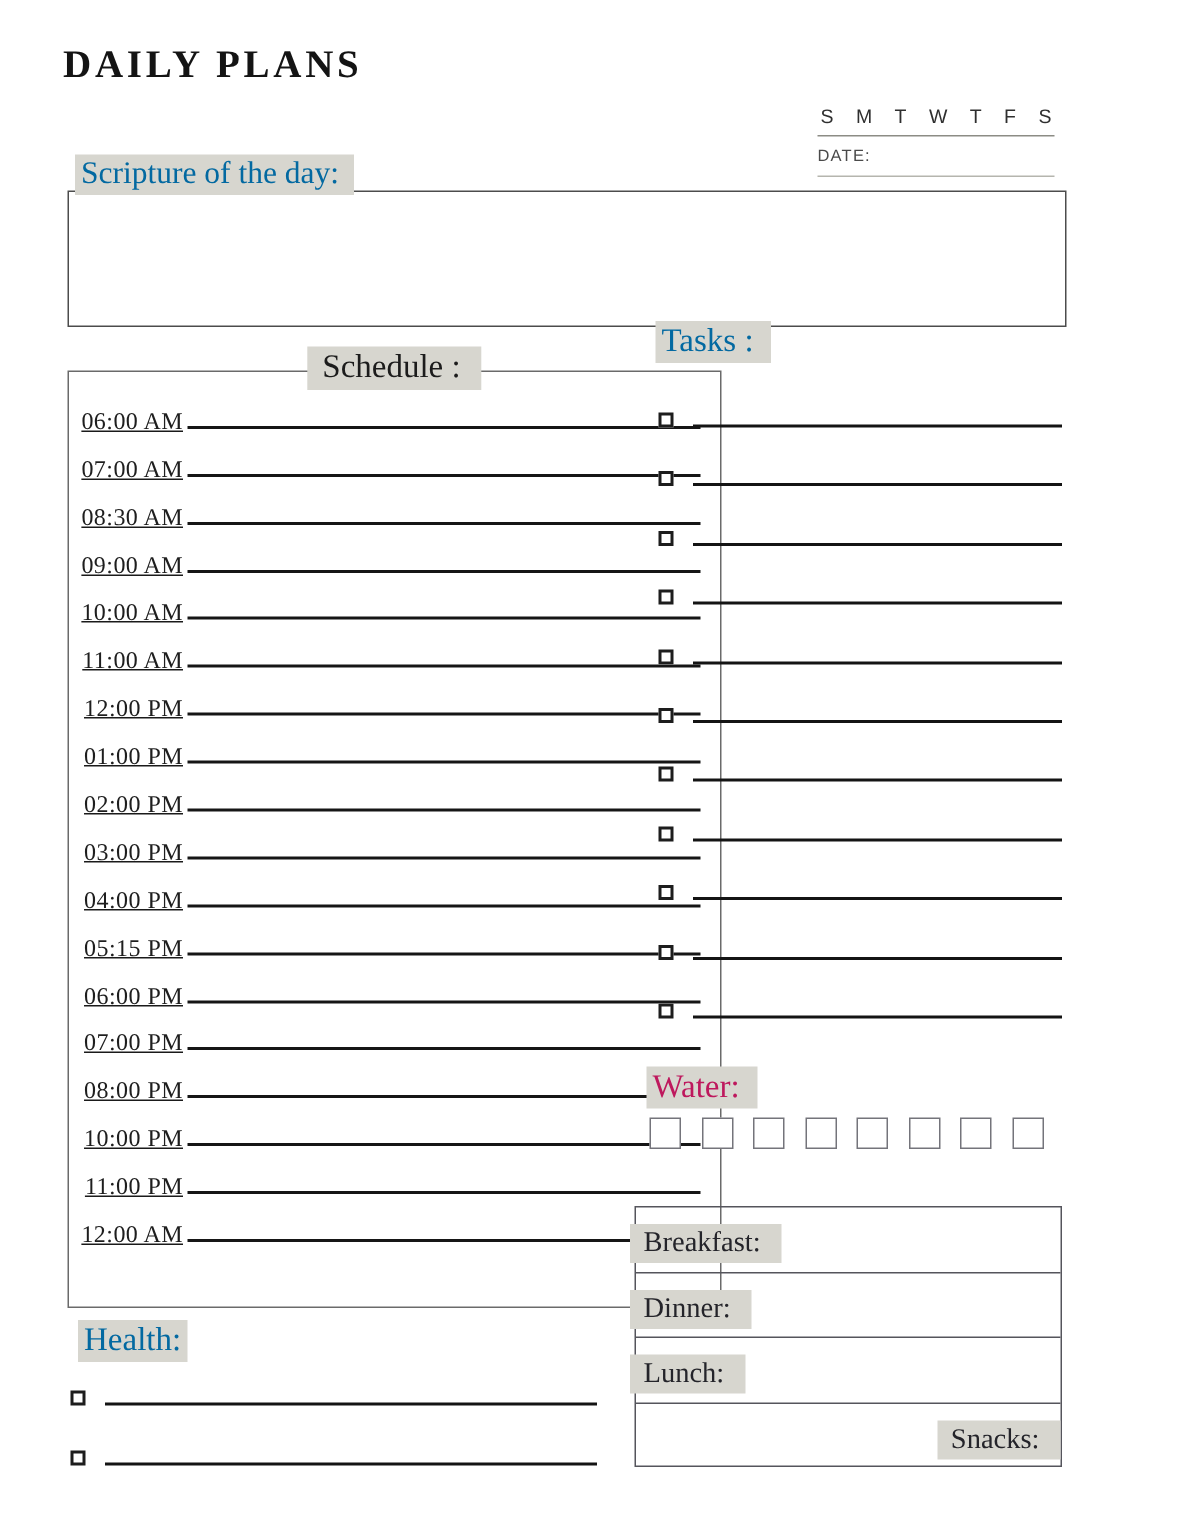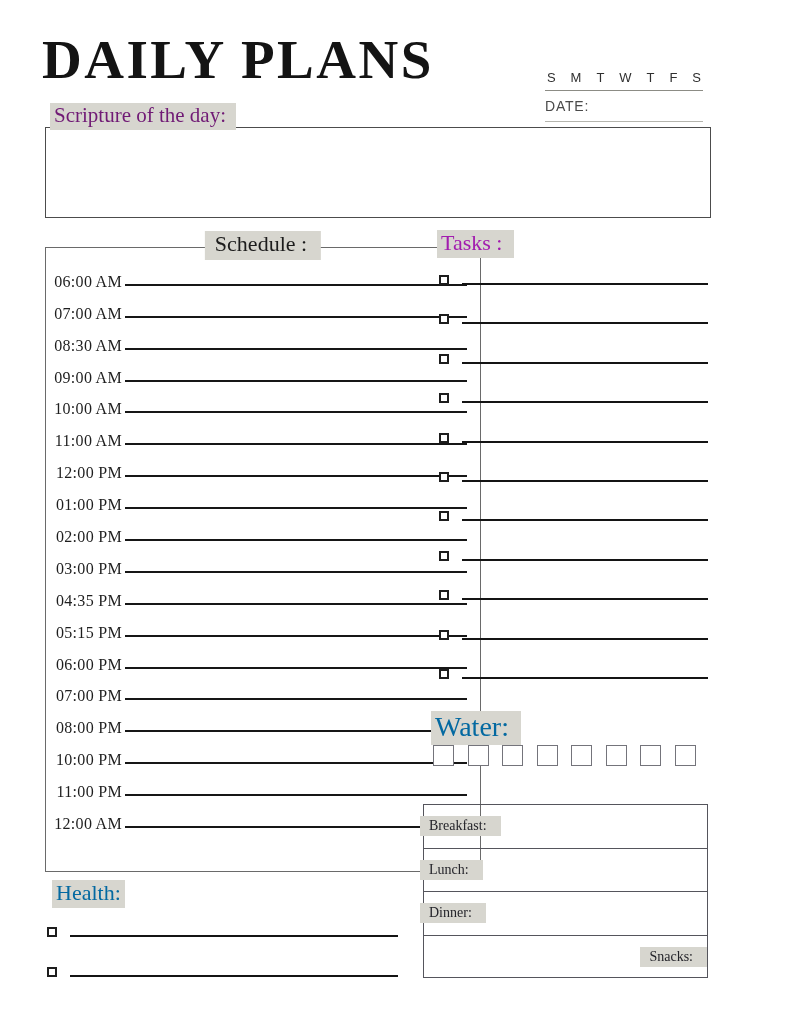--- a/index.html
+++ b/index.html
@@ -11,71 +11,71 @@
   html,body{background:#ffffff;}
   body{
     width:800px;height:1012px;position:relative;overflow:hidden;
     font-family:"Liberation Serif", serif;color:var(--ink);
   }
   .hl{background:var(--hl);}
 
   
   .title{
     position:absolute;left:42px;top:28px;
-    font-size:55px;font-weight:bold;letter-spacing:2.5px;color:#141414;
+    font-size:26px;font-weight:bold;letter-spacing:2.5px;color:#141414;
     font-family:"Liberation Serif", serif;
   }
 
   
   .week-block{position:absolute;left:545px;top:70px;width:158px;font-family:"Liberation Sans", sans-serif;}
   .weekday-row{display:flex;justify-content:space-between;font-size:13px;color:#2f2f2f;padding:0 2px 5px 2px;border-bottom:1.5px solid #8c8c85;}
-  .date-label{margin-top:7px;font-size:14px;letter-spacing:0.8px;color:#4a4a4a;}
+  .date-label{margin-top:7px;font-size:11px;letter-spacing:0.8px;color:#4a4a4a;}
   .date-line{margin-top:7px;border-bottom:1px solid #b5b5ae;width:100%;}
 
   
   .scripture-label{
     position:absolute;left:50px;top:103px;z-index:2;
-    font-size:21px;padding:0 10px 2px 4px;color:#701a75;
+    font-size:21px;padding:0 10px 2px 4px;color:#0369a1;
   }
   .scripture-box{
     position:absolute;left:45px;top:127px;width:666px;height:91px;
     border:1.5px solid #4c4c4c;background:transparent;
   }
 
   
   .schedule-box{
     position:absolute;left:45px;top:247px;width:436px;height:625px;
     border:1.5px solid var(--box-gray);
   }
   .schedule-label{
     position:absolute;top:-17px;left:50%;transform:translateX(-50%);
     font-size:22px;padding:0 14px 3px 10px;white-space:nowrap;color:#1c1c1c;
   }
   .sched-rows{padding-top:12px;}
-  .sched-row{height:31.9px;display:flex;align-items:flex-end;padding-left:6px;}
+  .sched-row{height:31.9px;display:flex;align-items:flex-end;padding-left:6px;text-decoration:underline;}
   .sched-time{width:70px;flex:none;text-align:right;font-size:16px;color:#1e1e1e;padding-bottom:1px;letter-spacing:0.3px;}
   .sched-line{flex:1;border-bottom:2px solid #161616;margin:0 13px 6px 3px;}
 
   
-  .tasks-label{position:absolute;left:437px;top:230px;font-size:22px;padding:0 12px 2px 4px;color:#a21caf;}
+  .tasks-label{position:absolute;left:437px;top:214px;font-size:22px;padding:0 12px 2px 4px;color:#0369a1;}
   .task-list{position:absolute;left:437px;top:264px;width:271px;}
   .task-row{position:relative;height:39.4px;}
   .task-checkbox{position:absolute;left:2px;top:11px;width:10px;height:10px;border:2px solid #1d1d1d;background:#fff;}
   .task-line{position:absolute;left:25px;right:0;top:19px;border-top:2px solid #141414;}
 
   
-  .water-label{position:absolute;left:431px;top:711px;font-size:28px;padding:0 12px 2px 4px;color:#0369a1;}
+  .water-label{position:absolute;left:431px;top:711px;font-size:22px;padding:0 12px 2px 4px;color:#be185d;}
   .water-tracker{position:absolute;left:433px;top:745px;display:flex;gap:13.5px;}
   .water-box{width:21px;height:21px;border:1.5px solid #74747b;background:#fff;flex:none;}
 
   
   .meals-box{position:absolute;left:423px;top:804px;width:285px;height:174px;border:1.5px solid #55555c;}
   .meal-row{height:43.6px;border-bottom:1.5px solid #55555c;}
   .meal-row:last-child{border-bottom:none;text-align:right;}
-  .meal-label{display:inline-block;margin:11px 0 0 -4px;padding:2px 14px 2px 9px;font-size:14px;color:#24242a;}
+  .meal-label{display:inline-block;margin:11px 0 0 -4px;padding:2px 14px 2px 9px;font-size:19px;color:#24242a;}
 
   
   .health-label{position:absolute;left:52px;top:880px;font-size:22px;padding:0 4px 2px 4px;color:#0369a1;}
   .health-list{position:absolute;left:45px;top:916px;width:353px;}
   .health-row{position:relative;height:40px;}
 </style>
 </head>
 <body>
 
 <div class="title">DAILY PLANS</div>
@@ -134,21 +134,21 @@
       </div>
       <div class="sched-row">
         <span class="sched-time">02:00 PM</span>
         <span class="sched-line"></span>
       </div>
       <div class="sched-row">
         <span class="sched-time">03:00 PM</span>
         <span class="sched-line"></span>
       </div>
       <div class="sched-row">
-        <span class="sched-time">04:35 PM</span>
+        <span class="sched-time">04:00 PM</span>
         <span class="sched-line"></span>
       </div>
       <div class="sched-row">
         <span class="sched-time">05:15 PM</span>
         <span class="sched-line"></span>
       </div>
       <div class="sched-row">
         <span class="sched-time">06:00 PM</span>
         <span class="sched-line"></span>
       </div>
@@ -230,22 +230,22 @@
     <span class="water-box"></span>
     <span class="water-box"></span>
     <span class="water-box"></span>
     <span class="water-box"></span>
     <span class="water-box"></span>
     <span class="water-box"></span>
   </div>
 
 <div class="meals-box">
     <div class="meal-row"><span class="meal-label hl">Breakfast:</span></div>
+    <div class="meal-row"><span class="meal-label hl">Dinner:</span></div>
     <div class="meal-row"><span class="meal-label hl">Lunch:</span></div>
-    <div class="meal-row"><span class="meal-label hl">Dinner:</span></div>
     <div class="meal-row"><span class="meal-label hl">Snacks:</span></div>
   </div>
 
 <div class="health-label hl">Health:</div>
 <div class="health-list">
     <div class="health-row task-row">
       <span class="task-checkbox"></span>
       <span class="task-line"></span>
     </div>
     <div class="health-row task-row">

